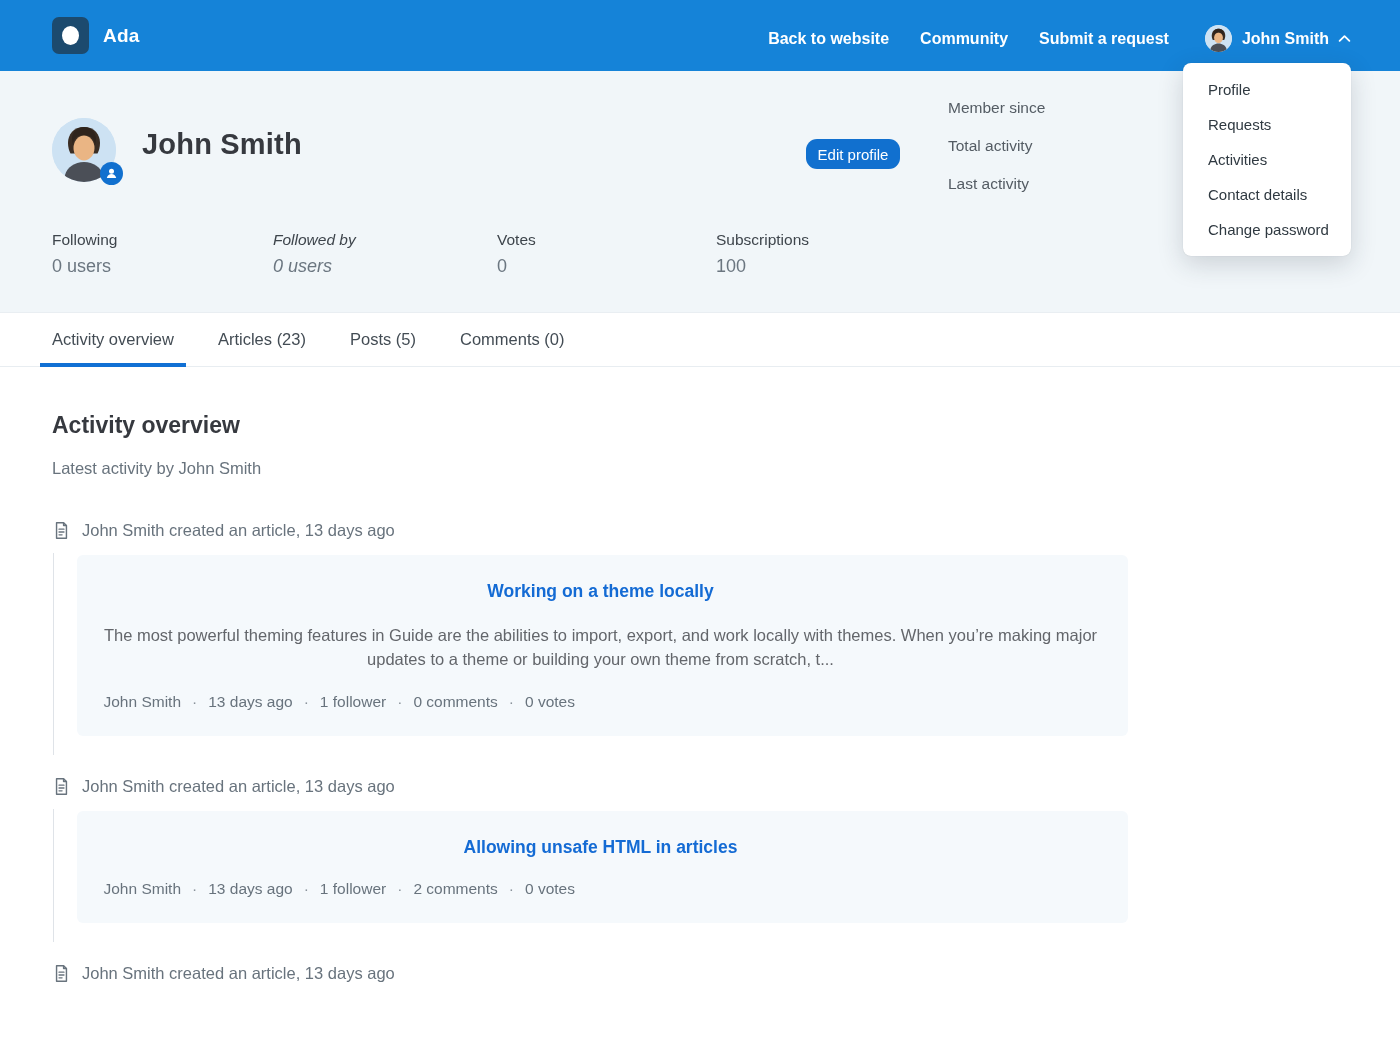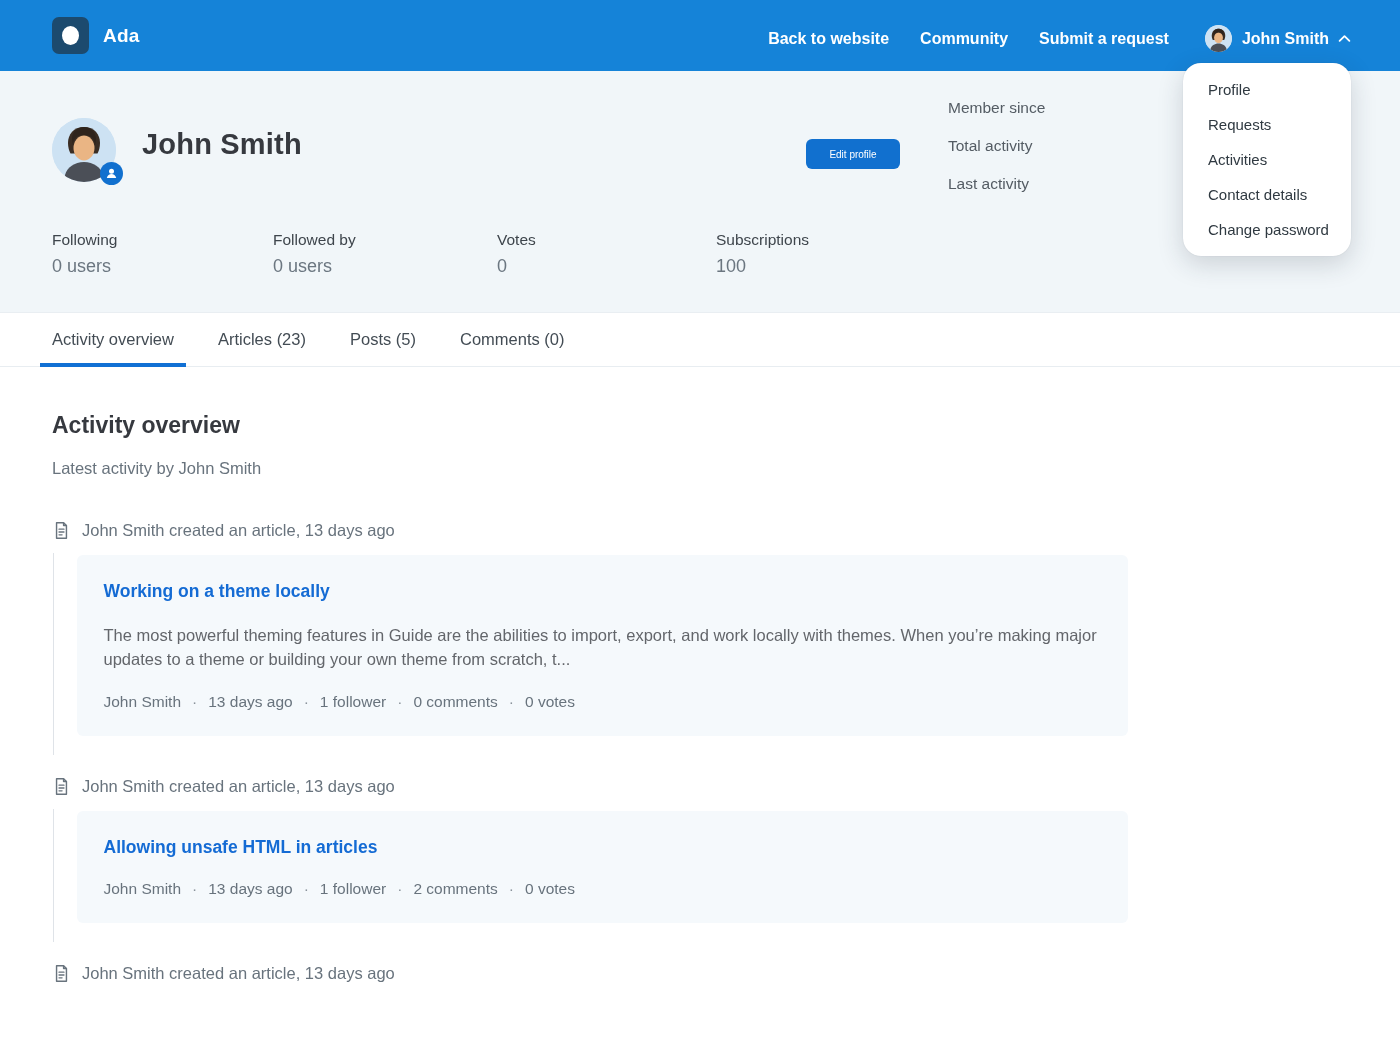--- a/index.html
+++ b/index.html
@@ -28,21 +28,21 @@
   .nav-link { color:#fff; font-size:16px; font-weight:bold; margin-left:31px; cursor:pointer; white-space:nowrap; }
   .nav-user { display:flex; align-items:center; margin-left:36px; cursor:pointer; }
   .avatar-circle { border-radius:50%; overflow:hidden; background:#cde2f3; position:relative; flex:none; }
   .nav-user .avatar-circle { width:27px; height:27px; }
   .nav-username { color:#fff; font-size:16px; font-weight:bold; margin-left:10px; }
   .nav-caret { margin-left:9px; display:flex; }
 
   
   .dropdown {
     position:absolute; top:63px; right:49px; width:168px;
-    background:#fff; border-radius:18px;
+    background:#fff; border-radius:8px;
     box-shadow:0 8px 26px rgba(31,45,61,.18), 0 0 1px rgba(31,45,61,.2);
     padding:9px 0; z-index:20;
   }
   .dropdown-item {
     padding:9px 25px; font-size:15px; color:#2f3941; cursor:pointer; white-space:nowrap;
   }
 
   
   .profile-band {
     height:242px; background:#f1f6f9; position:relative;
@@ -51,29 +51,29 @@
   .profile-avatar-wrap { position:absolute; left:52px; top:47px; width:64px; height:64px; }
   .profile-avatar-wrap .avatar-circle { width:64px; height:64px; }
   .avatar-badge {
     position:absolute; right:-7px; bottom:-3px; width:23px; height:23px;
     border-radius:50%; background:#1170cf;
     display:flex; align-items:center; justify-content:center;
   }
   .profile-name { position:absolute; left:142px; top:57px; font-size:29px; font-weight:bold; color:#36393f; letter-spacing:.2px; }
   .edit-btn {
     position:absolute; left:806px; top:68px; width:94px; height:30px;
-    background:#1170cf; color:#fff; border:none; border-radius:6px;
-    font-size:10px; font-family:inherit; cursor:pointer;
+    background:#1170cf; color:#fff; border:none; border-radius:11px;
+    font-size:15px; font-family:inherit; cursor:pointer;
   }
   .meta-col { position:absolute; left:948px; top:28px; display:flex; flex-direction:column; gap:20px; }
   .meta-label { font-size:15.5px; color:#545c64; }
   .stats-row { position:absolute; left:52px; top:160px; display:flex; }
   .stat { display:flex; flex-direction:column; gap:7px;justify-content:flex-end; }
   .stat:nth-child(1) { width:221px; }
-  .stat:nth-child(2) { width:224px; }
+  .stat:nth-child(2) { width:224px;font-style:italic; }
   .stat:nth-child(3) { width:219px; }
   .stat-label { font-size:15.5px; color:#3e454c; }
   .stat-value { font-size:18px; color:#6b7680; }
 
   
   .tabs {
     display:flex; padding:0 0 0 40px; height:54px;
     border-bottom:1px solid #e8edf1; background:#fff;
   }
   .tab {
@@ -89,20 +89,21 @@
   .main-title { font-size:23px; font-weight:bold; color:#36393f; }
   .main-subtitle { margin-top:20px; font-size:16.5px; color:#68737d; }
   .activity-list { margin-top:43px; }
   .activity + .activity { margin-top:22px; }
   .activity-event { display:flex; align-items:center; gap:11px; font-size:16.5px; color:#68737d; }
   .doc-icon { flex:none; display:flex; }
   .activity-body {
     margin-left:0.5px; margin-top:13px;
     border-left:1px solid #dfe3e8;
     padding:2px 0 19px 23px;
+    text-align:center;
   }
   .card {
     width:1051px; background:#f5f9fc; border-radius:6px;
     padding:26px 30px 25px 27px;
   }
   .card-title { font-size:17.5px; font-weight:bold; color:#146bd4; cursor:pointer; display:inline-block; }
   .card-excerpt { margin-top:21px; font-size:16.5px; line-height:24px; color:#63666b; max-width:1000px; }
   .card-meta { margin-top:22px; font-size:15.5px; color:#68737d; display:flex; align-items:center; }
   .meta-item + .meta-item::before { content:"\00B7"; margin:0 11px; color:#8a939b; }
 </style>

